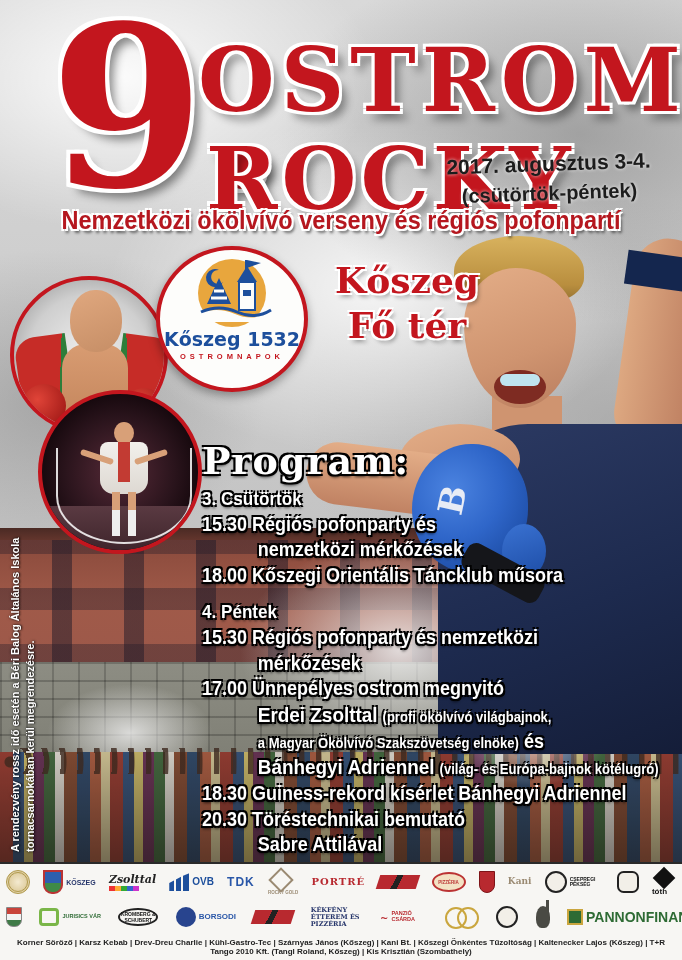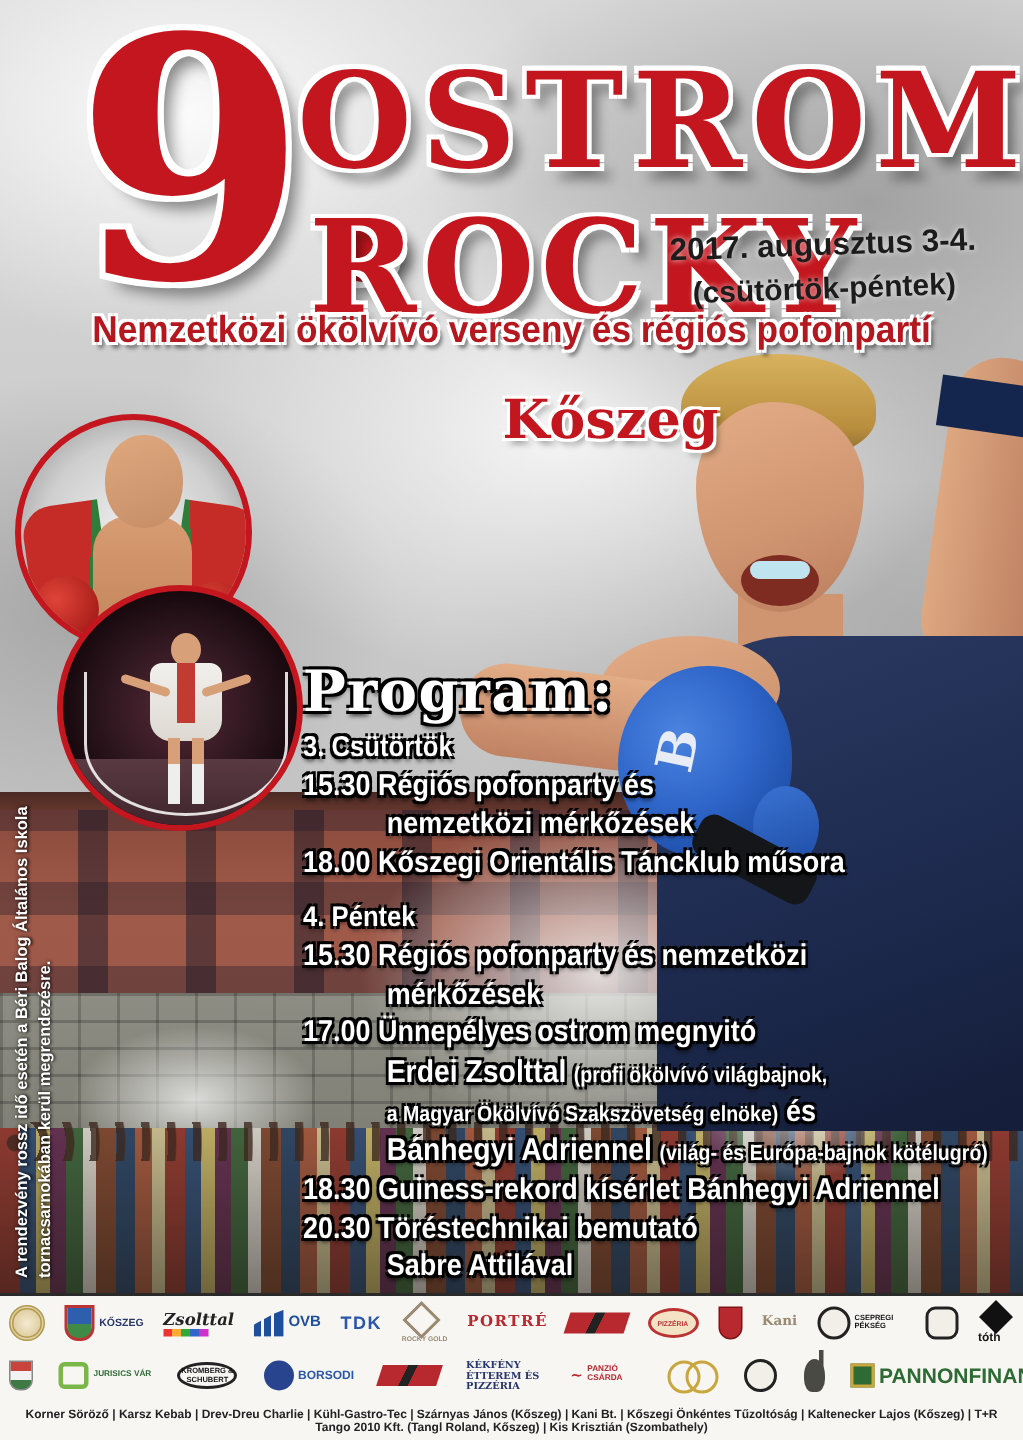--- a/index.html
+++ b/index.html
@@ -236,23 +236,41 @@
 
   <div class="edition">9.</div>
   <div class="title1">OSTROM</div>
   <div class="title2">ROCKY</div>
   <div class="date-block">
     <div class="d1">2017. augusztus 3-4.</div>
     <div class="d2">(csütörtök-péntek)</div>
   </div>
   <div class="subtitle">Nemzetközi ökölvívó verseny és régiós pofonpartí</div>
 
+  <div class="event-logo">
+    <svg width="86" height="74" viewBox="0 0 86 74">
+      <circle cx="43" cy="37" r="34" fill="#e8a63d"></circle>
+      <path d="M8 58 Q28 50 46 58 T84 56 L84 66 L8 66 Z" fill="#fdfdfb"></path>
+      <path d="M12 56 Q30 48 48 56 T82 54" fill="none" stroke="#1d4f9c" stroke-width="3"></path>
+      <rect x="50" y="26" width="16" height="28" fill="#fdfdfb" stroke="#1d4f9c" stroke-width="2"></rect>
+      <polygon points="48,26 68,26 58,10" fill="#1d4f9c"></polygon>
+      <rect x="56" y="4" width="2" height="10" fill="#1d4f9c"></rect>
+      <polygon points="58,4 72,7 58,12" fill="#1d4f9c"></polygon>
+      <rect x="54" y="34" width="8" height="6" fill="#1d4f9c"></rect>
+      <polygon points="18,48 42,48 30,22" fill="#1d4f9c"></polygon>
+      <path d="M22 42 L38 42 M25 35 L35 35" stroke="#fdfdfb" stroke-width="3"></path>
+      <path d="M30 14 a7 7 0 1 0 4 12 a9 9 0 1 1 -4 -12" fill="#1d4f9c"></path>
+    </svg>
+    <div class="logo-name">Kőszeg 1532</div>
+    <div class="logo-sub">OSTROMNAPOK</div>
+  </div>
 
   <div class="venue">
     <div>Kőszeg</div>
+    <div>Fő tér</div>
   </div>
 
   <div class="photo1">
     <div class="p1-robe-l"></div>
     <div class="p1-robe-r"></div>
     <div class="p1-chest"></div>
     <div class="p1-head"></div>
     <div class="p1-glove-l"></div>
     <div class="p1-glove-r"></div>
   </div>

